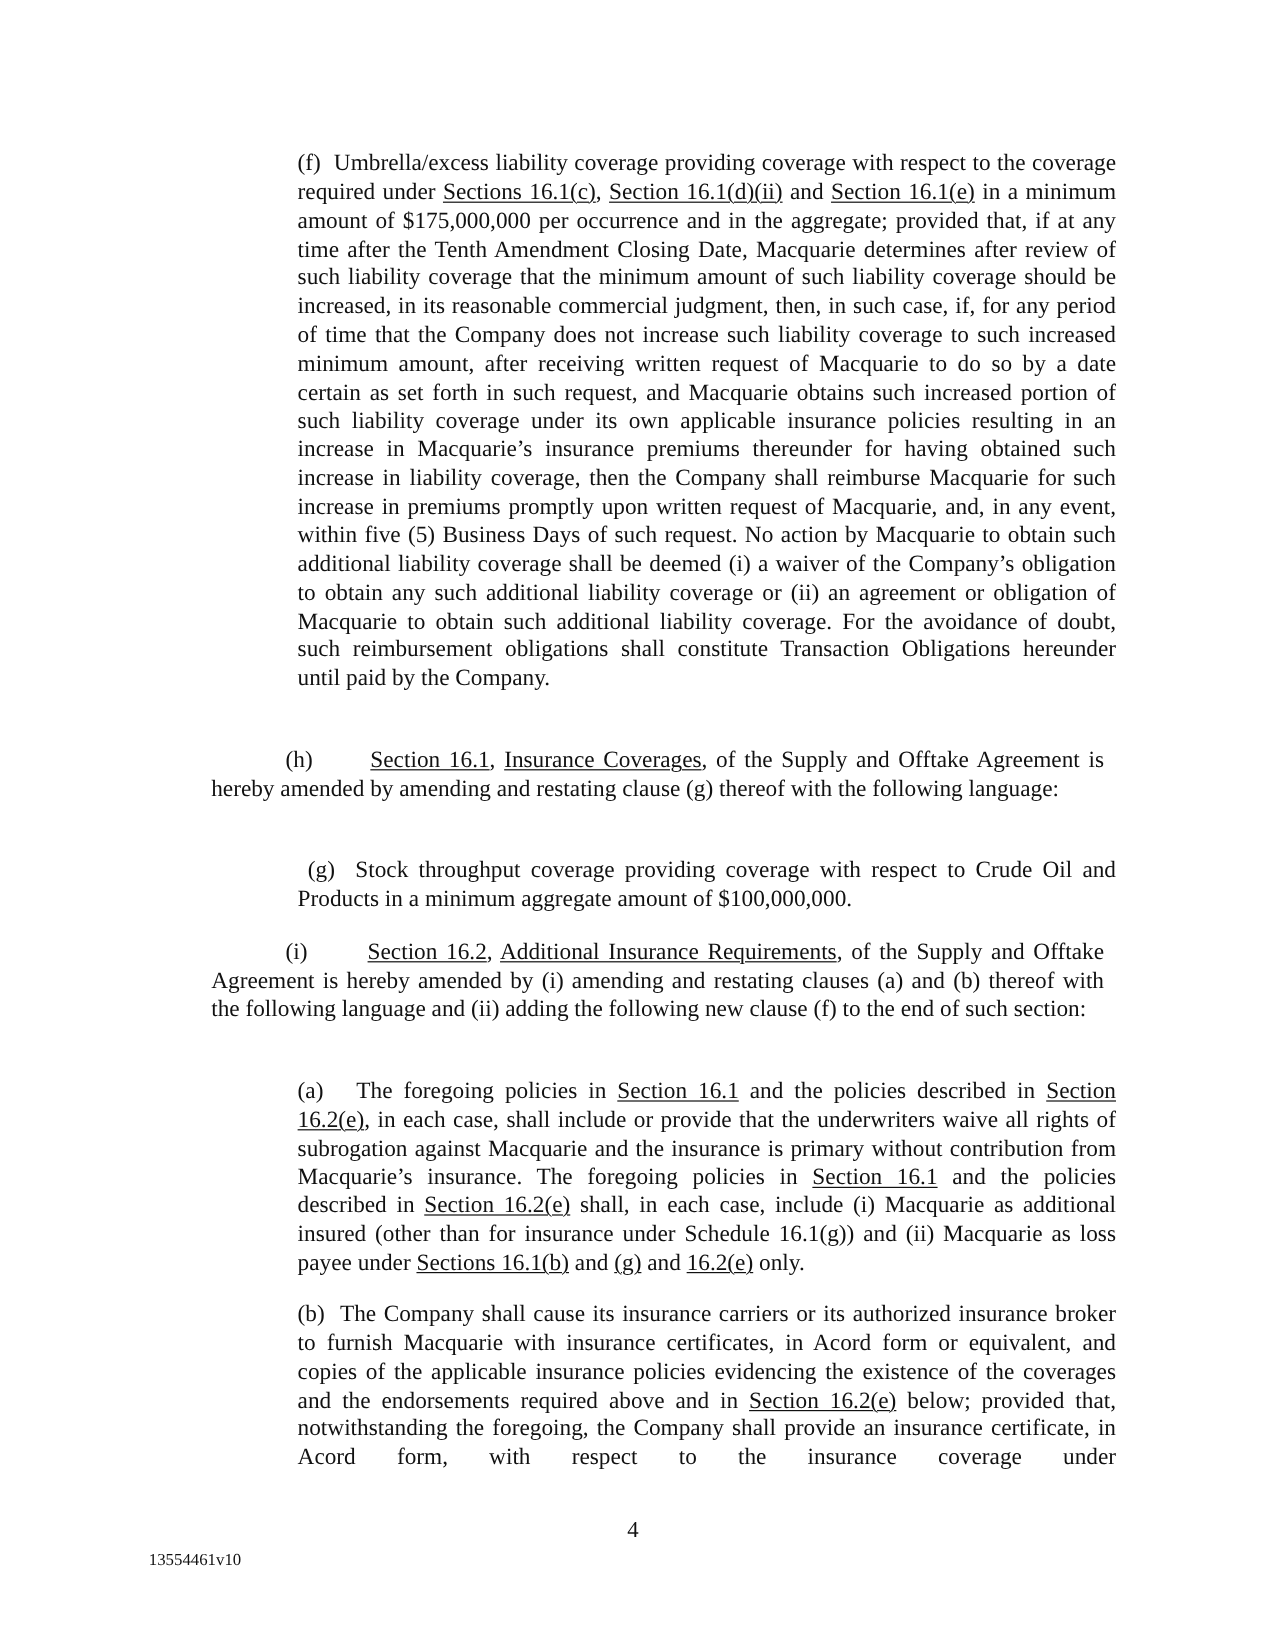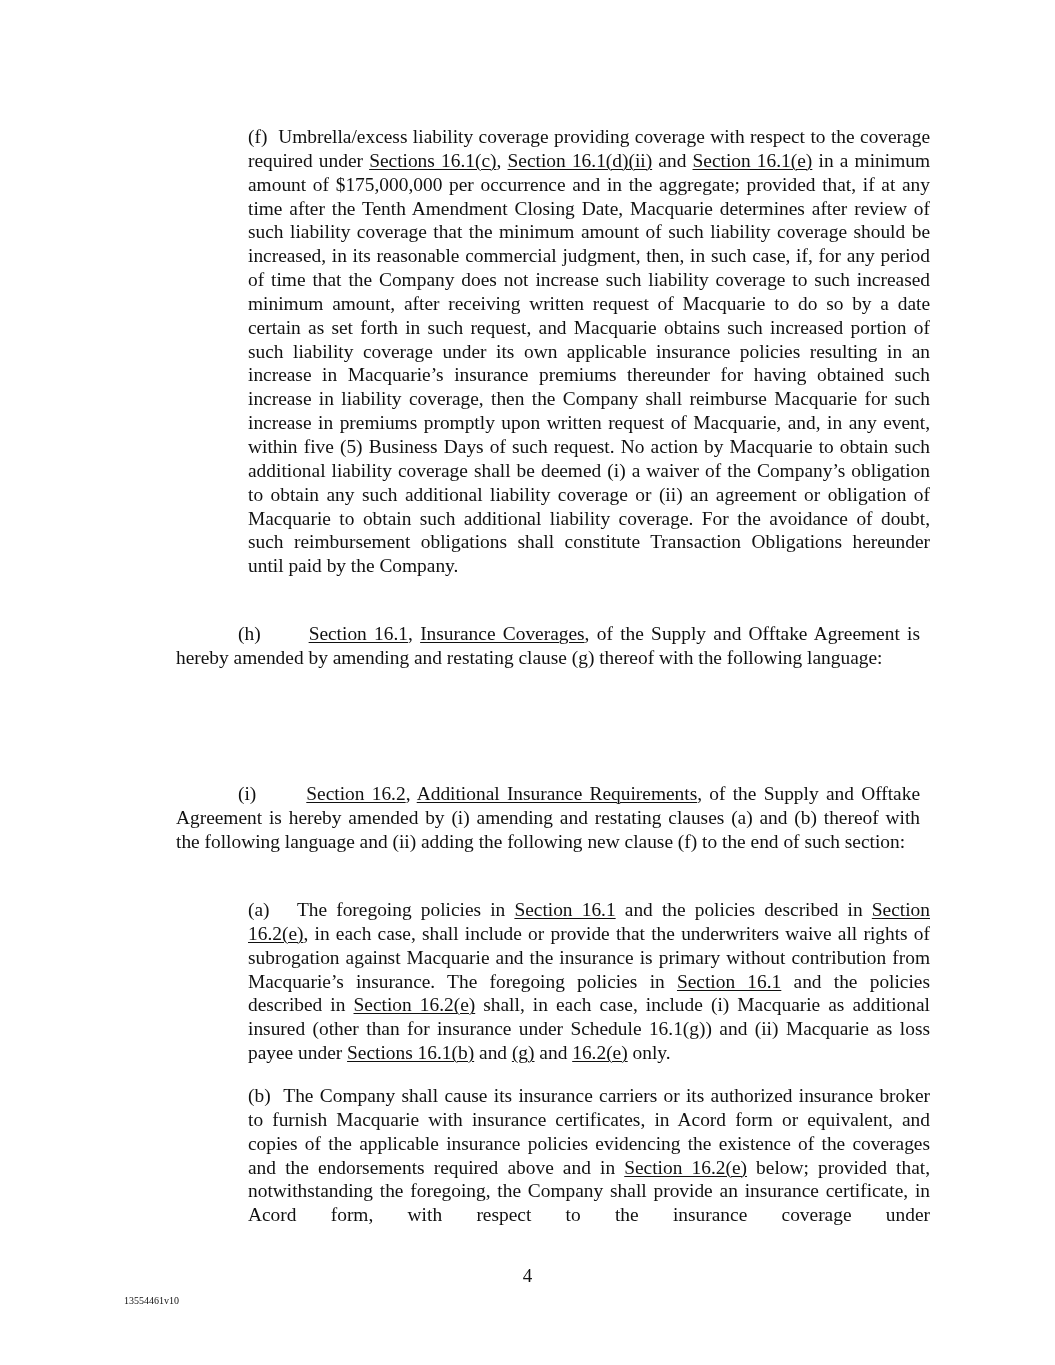--- a/index.html
+++ b/index.html
@@ -4,31 +4,32 @@
 <style>
   html, body { margin: 0; padding: 0; background: #ffffff; }
   body { width: 1055px; height: 1365px; position: relative; overflow: hidden; color: #111; }
   .page { position: absolute; left: 0; top: 0; width: 1055px; height: 1365px; font-family: "Liberation Serif", serif; font-size: 19.4px; line-height: 23.85px; }
   .para { position: absolute; text-align: justify; margin: 0; }
   .indent-block { left: 248px; width: 682px; }
   .body-block { left: 176px; width: 744px; }
   .u { text-decoration: underline; text-decoration-thickness: 1px; text-underline-offset: 2px; }
   .lastline-left { text-align-last: left; }
   .page-number { position: absolute; left: 0; width: 1055px; top: 1264px; text-align: center; font-family: "Liberation Serif", serif; font-size: 19px; }
-  .doc-id { position: absolute; left: 124px; top: 1289px; font-family: "Liberation Serif", serif; font-size: 10px; }
+  .doc-id { position: absolute; left: 124px; top: 1289px; font-family: "Liberation Serif", serif; font-size: 14px; }
 </style>
 </head>
 <body>
 
 <div class="page">
 
   <p class="para indent-block lastline-left" style="top:125px;"><span>(f)</span>&nbsp;&nbsp;<span>Umbrella/excess liability coverage providing coverage with respect to the coverage required under </span><span class="u">Sections 16.1(c)</span><span>, </span><span class="u">Section 16.1(d)(ii)</span><span> and </span><span class="u">Section 16.1(e)</span><span> in a minimum amount of $175,000,000 per occurrence and in the aggregate; provided that, if at any time after the Tenth Amendment Closing Date, Macquarie determines after review of such liability coverage that the minimum amount of such liability coverage should be increased, in its reasonable commercial judgment, then, in such case, if, for any period of time that the Company does not increase such liability coverage to such increased minimum amount, after receiving written request of Macquarie to do so by a date certain as set forth in such request, and Macquarie obtains such increased portion of such liability coverage under its own applicable insurance policies resulting in an increase in Macquarie’s insurance premiums thereunder for having obtained such increase in liability coverage, then the Company shall reimburse Macquarie for such increase in premiums promptly upon written request of Macquarie, and, in any event, within five (5) Business Days of such request.  No action by Macquarie to obtain such additional liability coverage shall be deemed (i) a waiver of the Company’s obligation to obtain any such additional liability coverage or (ii) an agreement or obligation of Macquarie to obtain such additional liability coverage.  For the avoidance of doubt, such reimbursement obligations shall constitute Transaction Obligations hereunder until paid by the Company.</span></p>
 
   <p class="para body-block lastline-left" style="top:622px;"><span style="display:inline-block;width:62px;"></span><span>(h)</span><span style="display:inline-block;width:48px;"></span><span class="u">Section 16.1</span><span>, </span><span class="u">Insurance Coverages</span><span>, of the Supply and Offtake Agreement is hereby amended by amending and restating clause (g) thereof with the following language:</span></p>
 
+  <p class="para indent-block lastline-left" style="top:714px;">&nbsp;<span>(g)</span>&nbsp;&nbsp;<span>Stock throughput coverage providing coverage with respect to Crude Oil and Products in a minimum aggregate amount of $100,000,000.</span></p>
 
   <p class="para body-block lastline-left" style="top:782px;"><span style="display:inline-block;width:62px;"></span><span>(i)</span><span style="display:inline-block;width:50px;"></span><span class="u">Section 16.2</span><span>, </span><span class="u">Additional Insurance Requirements</span><span>, of the Supply and Offtake Agreement is hereby amended by (i) amending and restating clauses (a) and (b) thereof with the following language and (ii) adding the following new clause (f) to the end of such section:</span></p>
 
   <p class="para indent-block lastline-left" style="top:898px;"><span>(a)</span>&nbsp;&nbsp;&nbsp;<span>The foregoing policies in </span><span class="u">Section 16.1</span><span> and the policies described in </span><span class="u">Section 16.2(e)</span><span>, in each case, shall include or provide that the underwriters waive all rights of subrogation against Macquarie and the insurance is primary without contribution from Macquarie’s insurance.  The foregoing policies in </span><span class="u">Section 16.1</span><span> and the policies described in </span><span class="u">Section 16.2(e)</span><span> shall, in each case, include (i) Macquarie as additional insured (other than for insurance under Schedule 16.1(g)) and (ii) Macquarie as loss payee under </span><span class="u">Sections 16.1(b)</span><span> and </span><span class="u">(g)</span><span> and </span><span class="u">16.2(e)</span><span> only.</span></p>
 
   <p class="para indent-block" style="top:1084px;text-align-last:justify;"><span>(b)</span>&nbsp;&nbsp;<span>The Company shall cause its insurance carriers or its authorized insurance broker to furnish Macquarie with insurance certificates, in Acord form or equivalent, and copies of the applicable insurance policies evidencing the existence of the coverages and the endorsements required above and in </span><span class="u">Section 16.2(e)</span><span> below; provided that, notwithstanding the foregoing, the Company shall provide an insurance certificate, in Acord form, with respect to the insurance coverage under</span></p>
 
   <div class="page-number">4</div>
   <div class="doc-id">13554461v10</div>
 </div>

